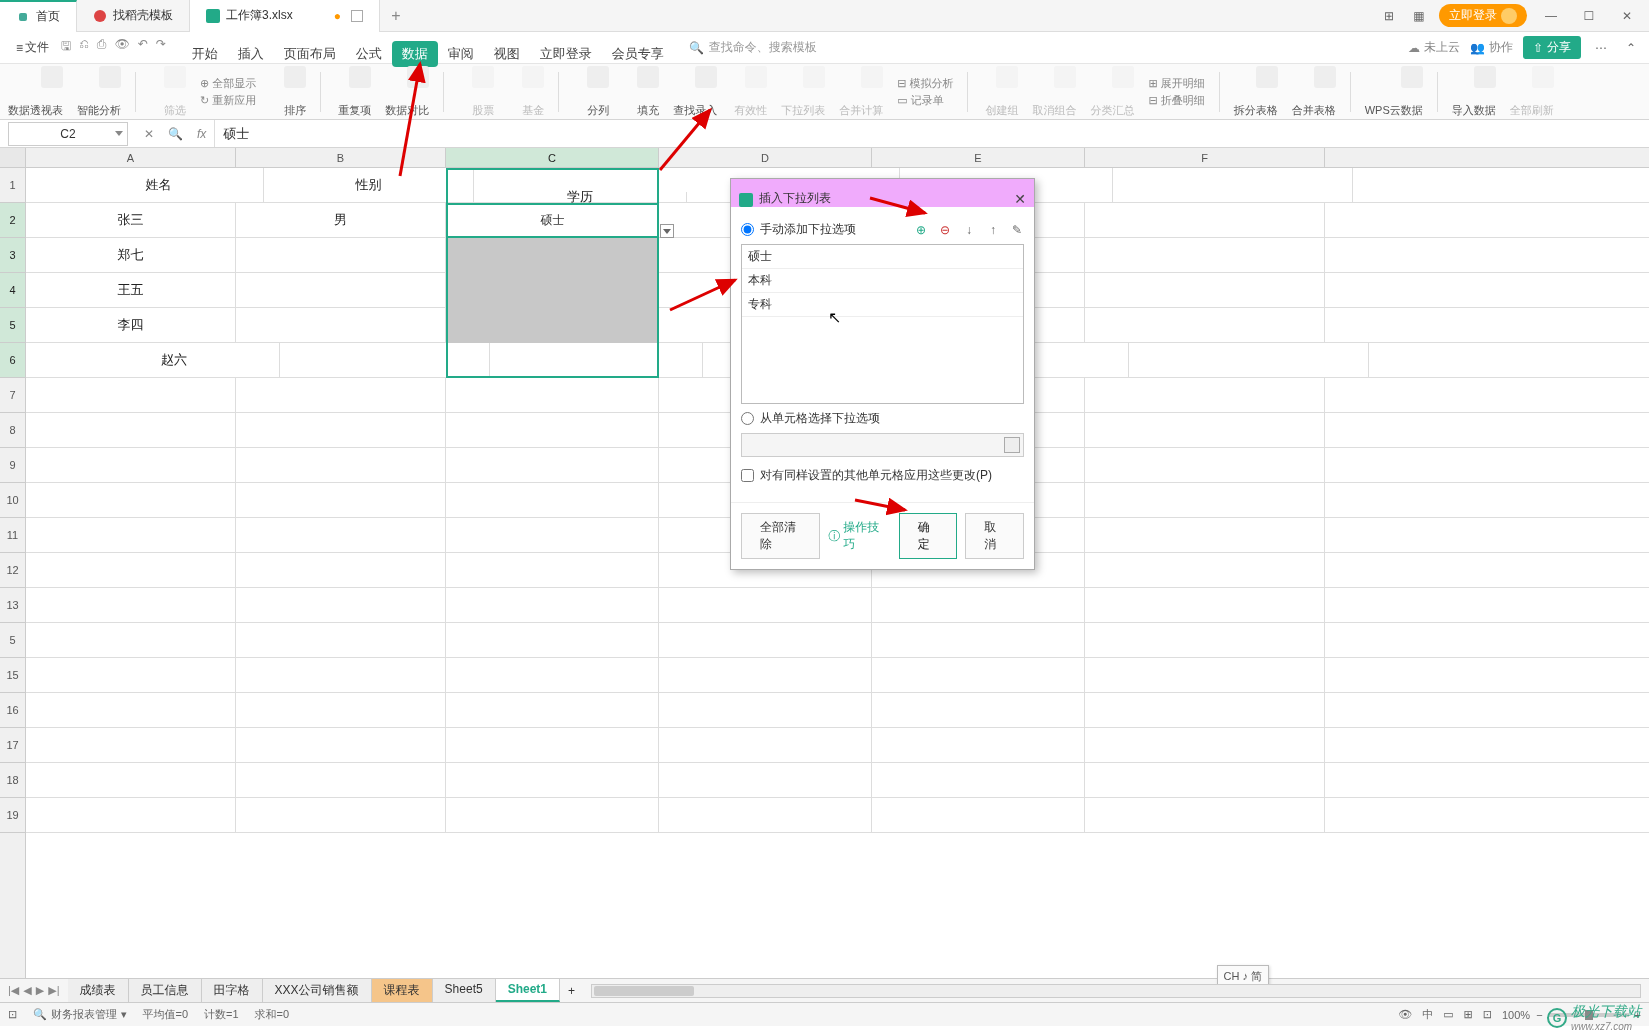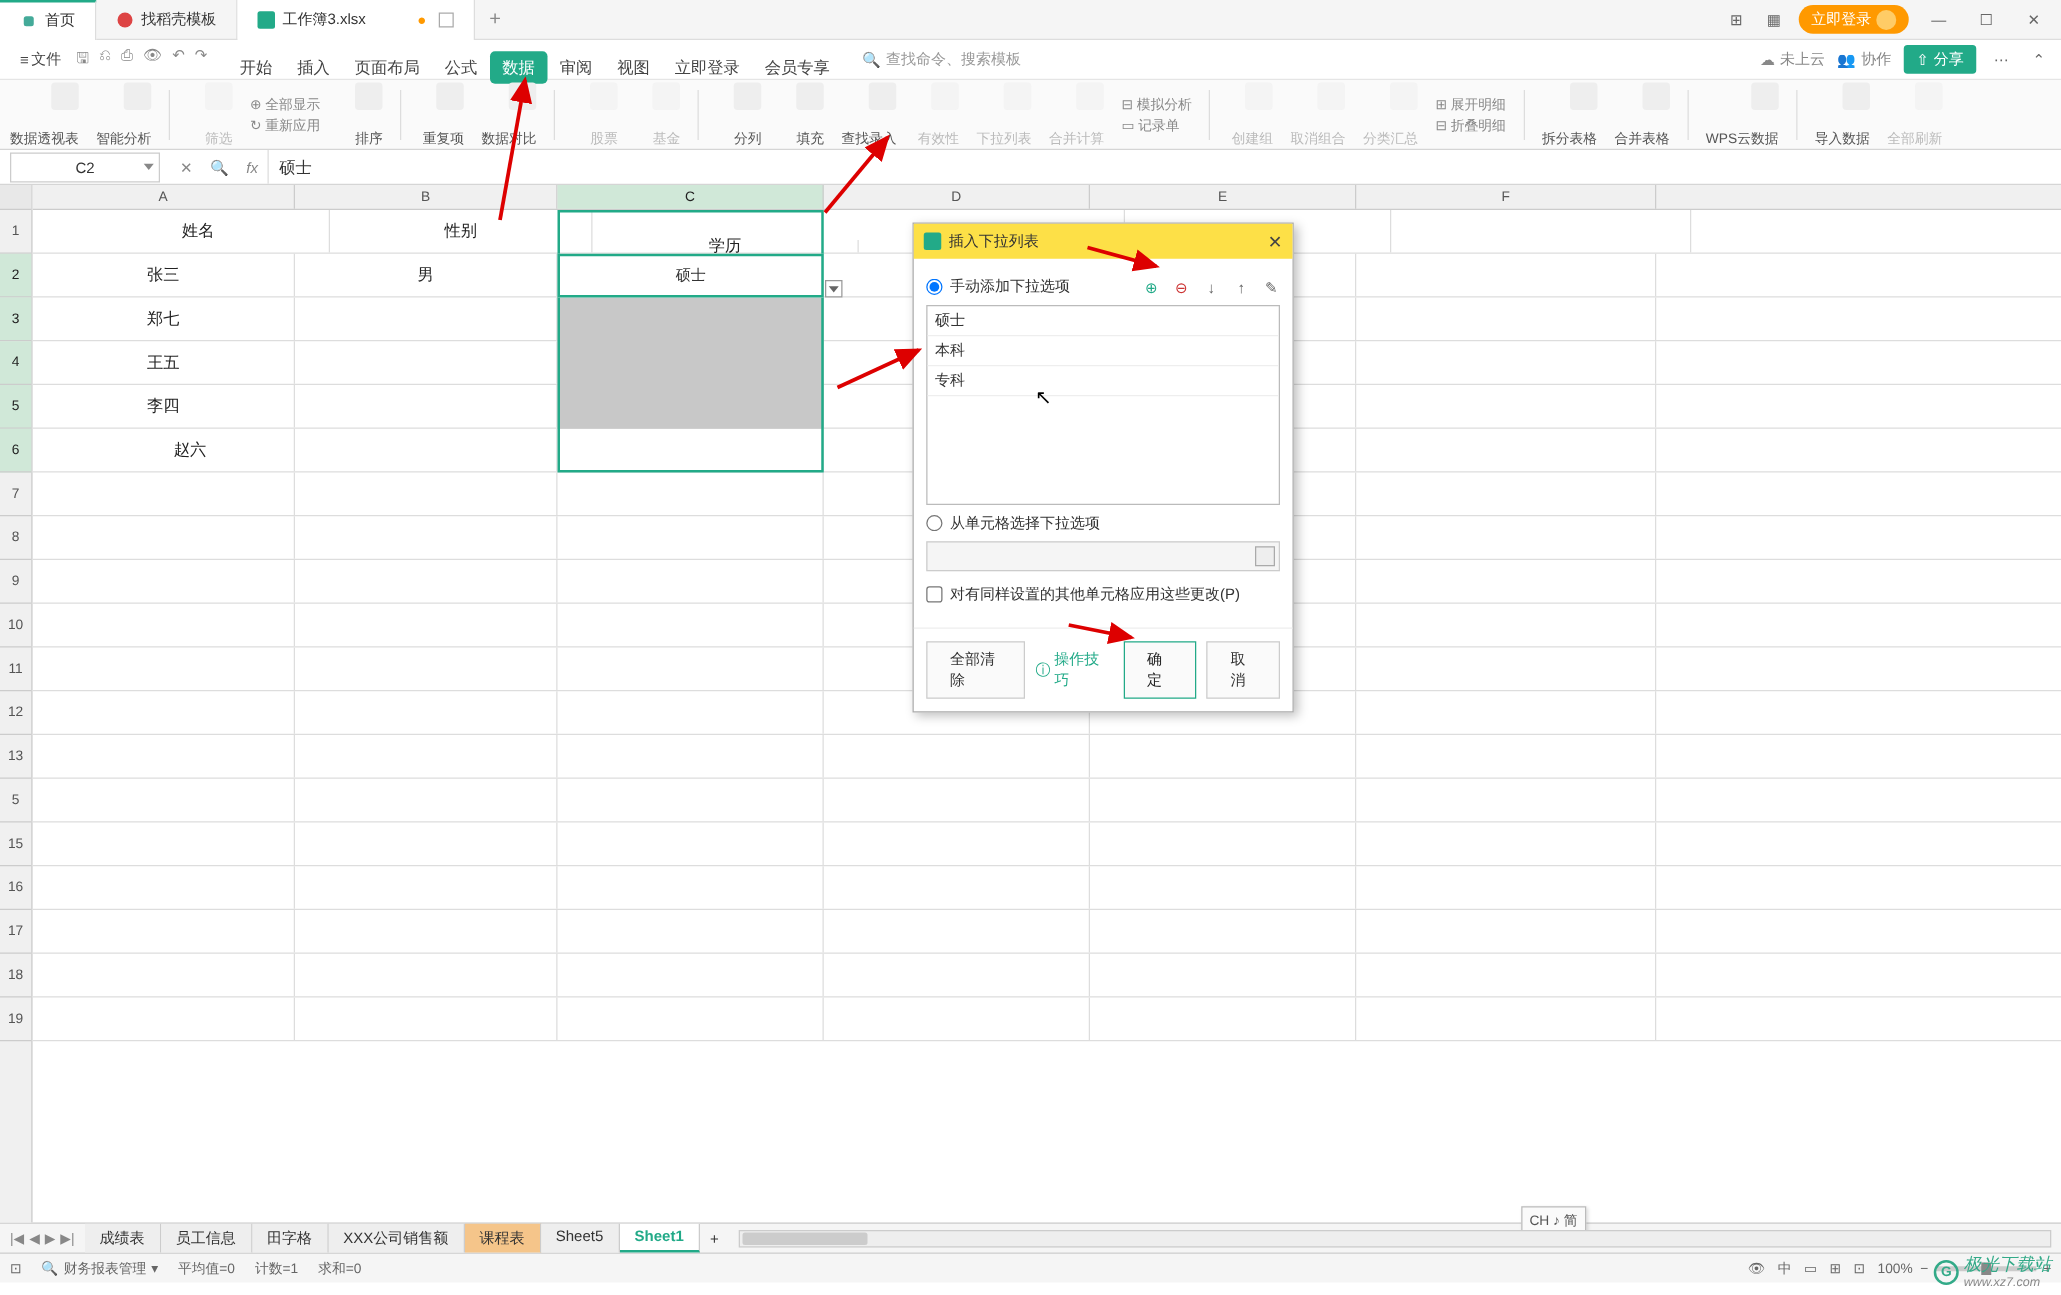--- a/index.html
+++ b/index.html
@@ -66,21 +66,21 @@
 .gridrow { height: 35px; display: flex; border-bottom: 1px solid #ddd; }
 .cell { border-right: 1px solid #ddd; display: flex; align-items: center; justify-content: center; font-size: 13px; color: #222; }
 .selrange { position: absolute; border: 2px solid #2a8; pointer-events: none; }
 .activecell { position: absolute; background: #fff; border: 2px solid #2a8; z-index: 2; display: flex; align-items: center; justify-content: center; }
 .selfill { position: absolute; background: #c8c8c8; }
 .dropdown-ind { position: absolute; border: 1px solid #999; width: 14px; height: 14px; background: #fff; display: flex; align-items: center; justify-content: center; }
 .dropdown-ind::after { content: ""; border-left: 4px solid transparent; border-right: 4px solid transparent; border-top: 5px solid #666; }
 
 
 .dialog { position: absolute; left: 730px; top: 178px; width: 305px; background: #fff; border: 1px solid #aaa; box-shadow: 3px 3px 8px rgba(0,0,0,0.25); z-index: 100; }
-.dlgtitle { height: 28px; display: flex; align-items: center; padding: 0 8px; background: #fde047; gap: 6px; }
+.dlgtitle { height: 28px; display: flex; align-items: flex-end; padding: 0 8px; background: #f0abfc; gap: 6px; }
 .dlgtitle .dlgicon { width: 14px; height: 14px; background: #2a8; border-radius: 2px; }
 .dlgtitle .close { margin-left: auto; cursor: pointer; font-size: 14px; color: #444; }
 .dlgbody { padding: 10px; }
 .radiorow { display: flex; align-items: center; gap: 6px; margin: 4px 0; font-size: 12px; }
 .dlgtoolbar { display: flex; gap: 10px; margin-left: auto; }
 .dlgtoolbar span { cursor: pointer; color: #666; width: 14px; text-align: center; }
 .listbox { border: 1px solid #bbb; height: 160px; margin: 6px 0; }
 .listitem { padding: 3px 6px; border-bottom: 1px solid #eee; font-size: 12px; }
 .refinput { border: 1px solid #ccc; height: 24px; background: #f5f5f5; margin: 6px 0 10px; position: relative; }
 .refinput .refbtn { position: absolute; right: 3px; top: 3px; width: 16px; height: 16px; border: 1px solid #aaa; background: #eee; }
@@ -390,21 +390,21 @@
         </div>
         <div class="gridrow">
           <div class="cell" style="width: 210px;">李四</div>
           <div class="cell" style="width: 210px;"></div>
           <div class="cell" style="width: 213px;"></div>
           <div class="cell" style="width: 213px;"></div>
           <div class="cell" style="width: 213px;"></div>
           <div class="cell" style="width: 240px;"></div>
         </div>
         <div class="gridrow">
-          <div class="cell" style="width: 210px; padding-left: 43px;">赵六</div>
+          <div class="cell" style="width: 254px; padding-left: 43px;">赵六</div>
           <div class="cell" style="width: 210px;"></div>
           <div class="cell" style="width: 213px;"></div>
           <div class="cell" style="width: 213px;"></div>
           <div class="cell" style="width: 213px;"></div>
           <div class="cell" style="width: 240px;"></div>
         </div>
         <div class="gridrow">
           <div class="cell" style="width: 210px;"></div>
           <div class="cell" style="width: 210px;"></div>
           <div class="cell" style="width: 213px;"></div>

